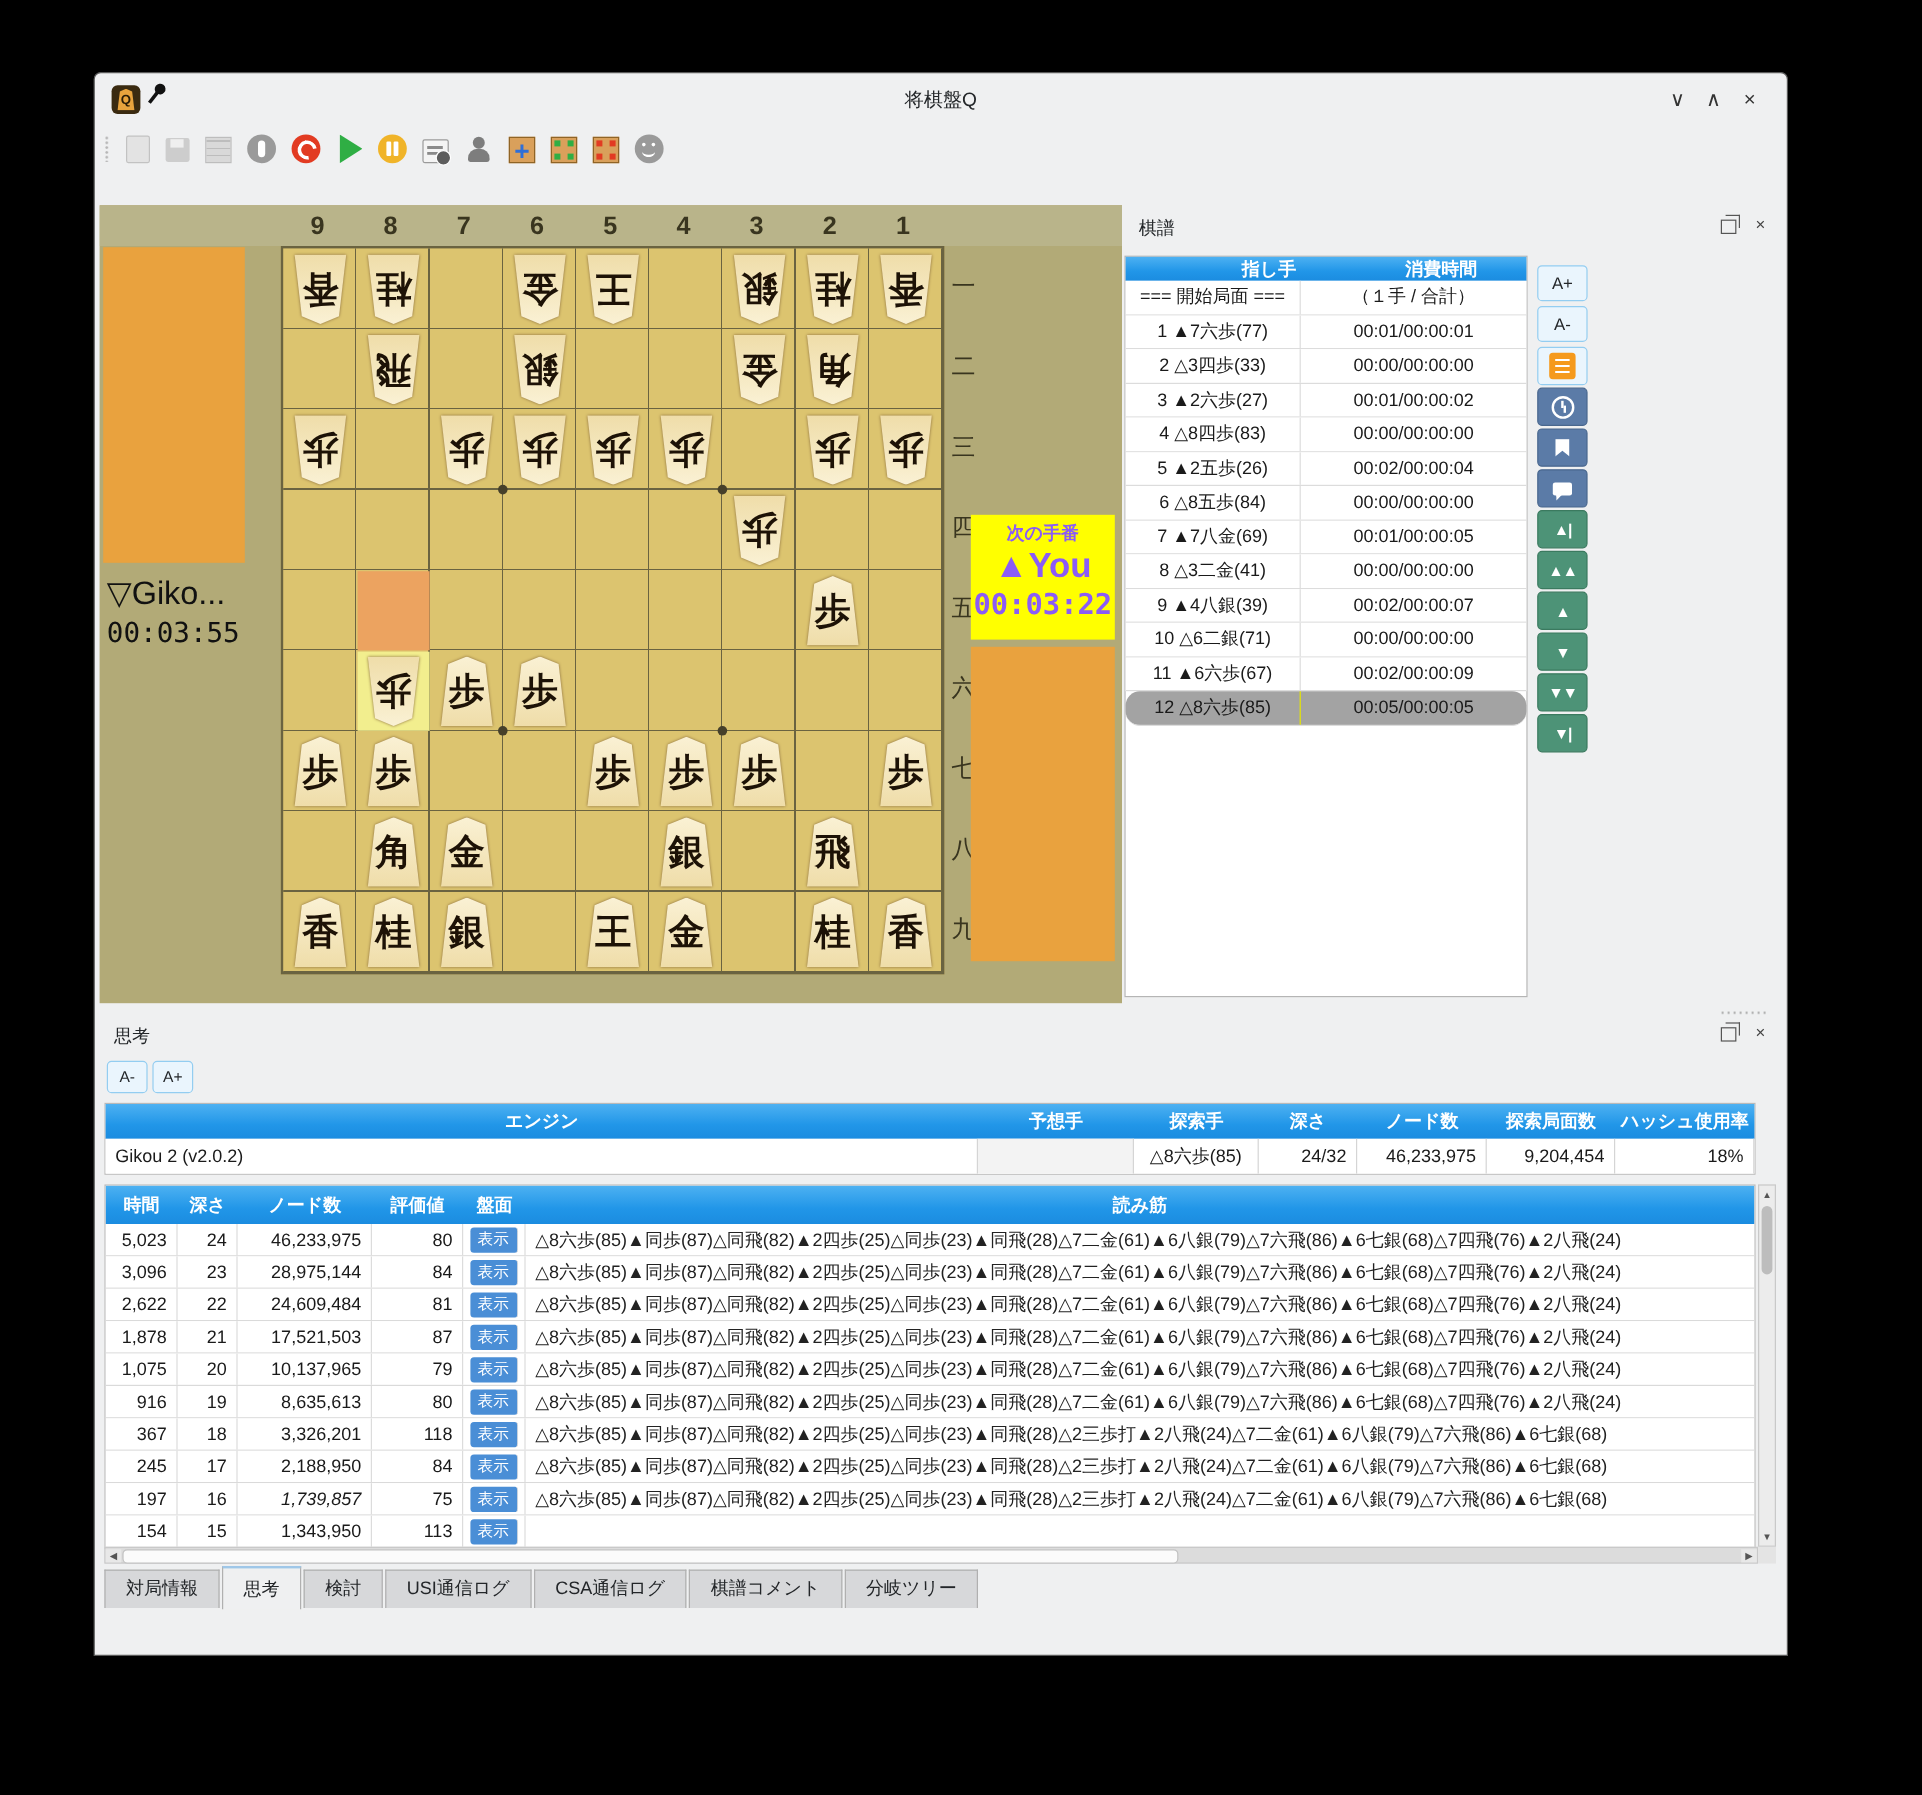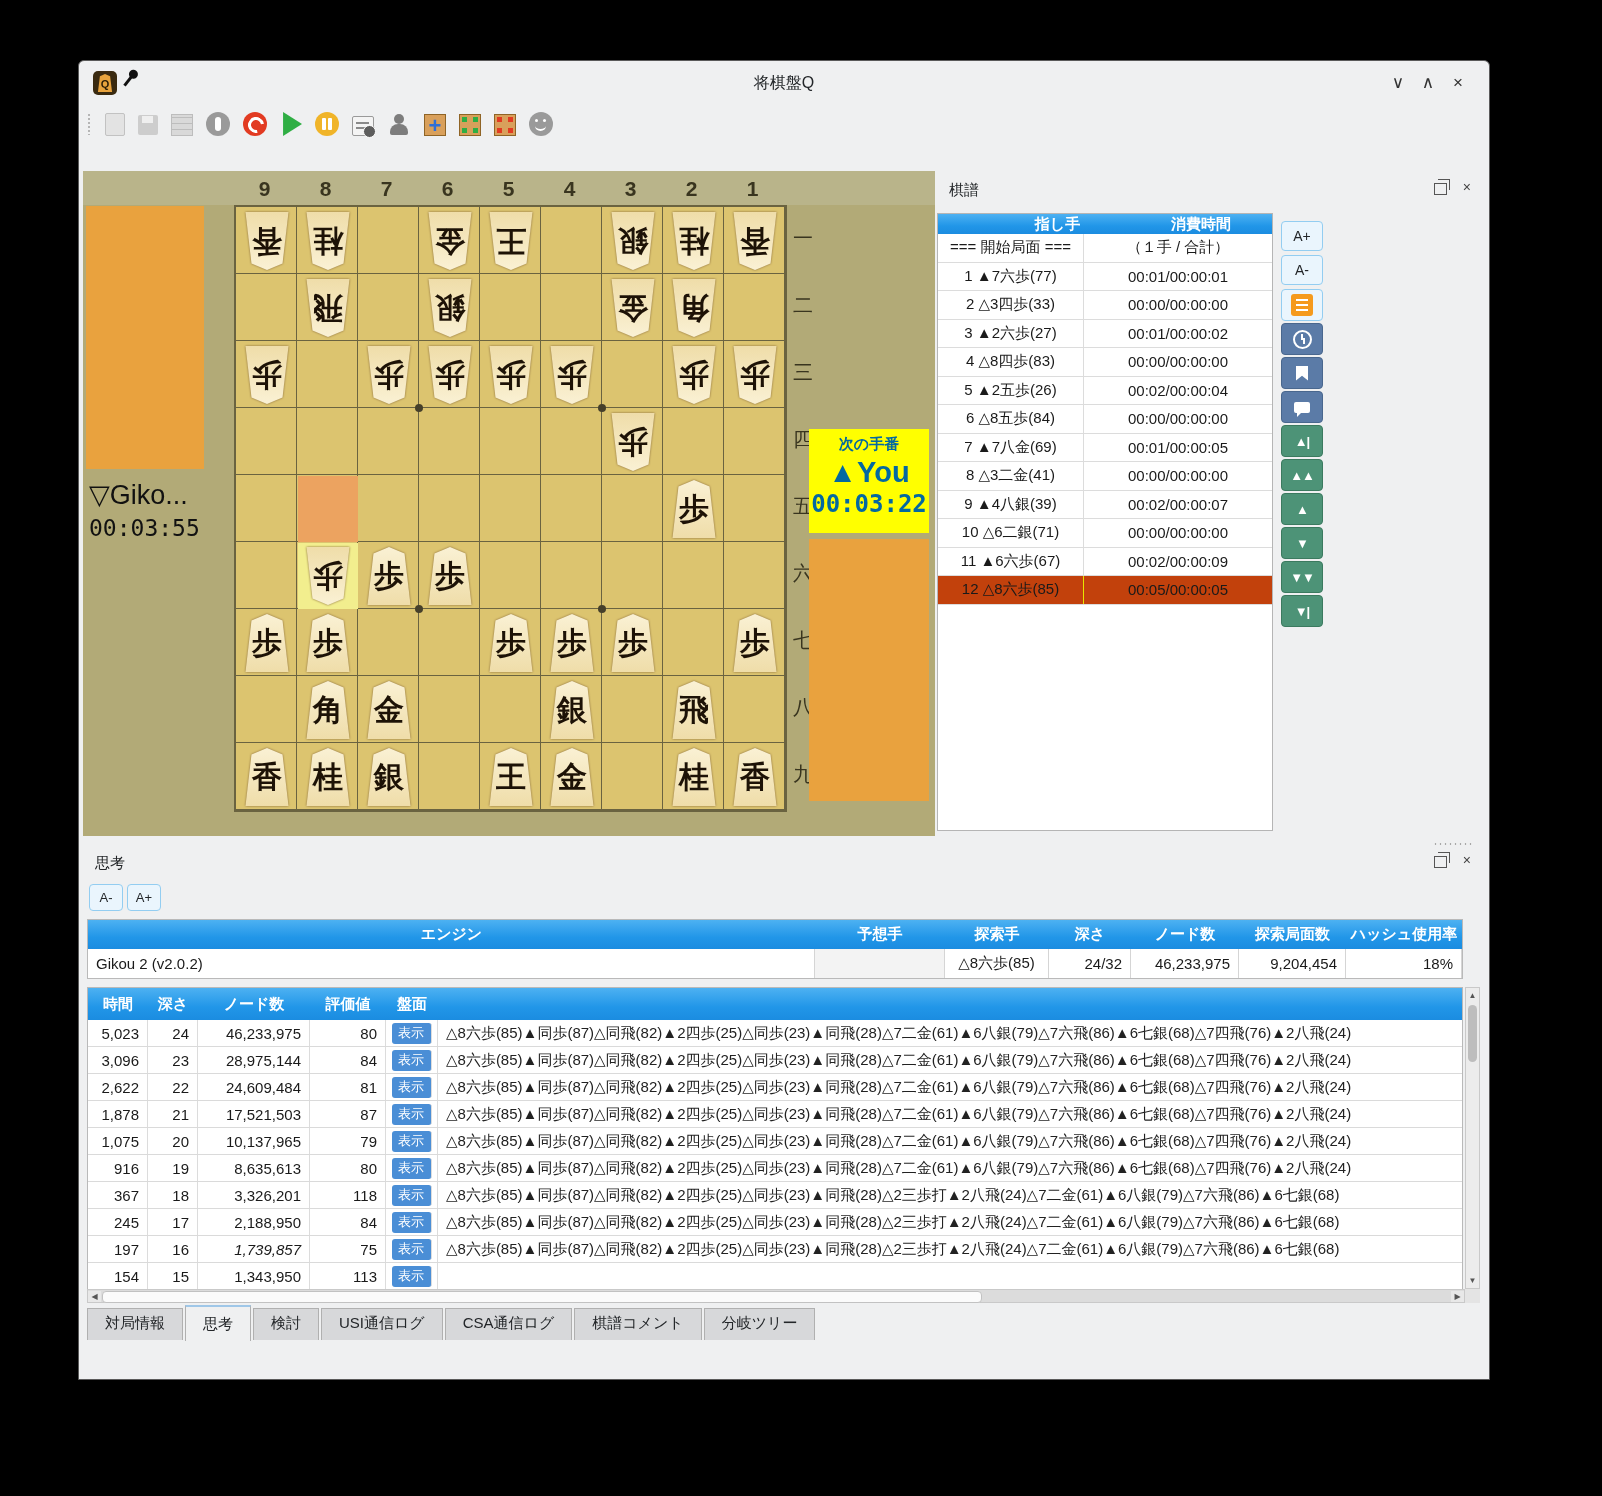--- a/index.html
+++ b/index.html
@@ -71,39 +71,39 @@
   .board-dot{position:absolute;width:8px;height:8px;background:#46402a;border-radius:50%;}
   .piece{position:absolute;width:50px;height:58px;display:flex;align-items:center;justify-content:center;
      background:linear-gradient(#faf1d4,#efdda9);
      clip-path:polygon(50% 0%,81% 11%,93% 100%,7% 100%,19% 11%);
      font-family:"DejaVu Serif","Liberation Serif",serif;font-size:30px;font-weight:700;color:#1d1206;}
   .piece-wrap{position:absolute;filter:drop-shadow(0 0 1.2px #86683a);}
   .piece.gote{transform:rotate(180deg);}
   .cap-box{position:absolute;background:#e9a23e;}
   .player-name{position:absolute;left:6px;top:308px;font-size:27px;color:#111;}
   .player-time{position:absolute;left:6px;top:344px;font-size:23px;color:#111;font-family:"DejaVu Sans Mono","Liberation Mono",monospace;}
-  .turn-box{position:absolute;left:726px;top:258px;width:120px;height:104px;background:#ffff00;text-align:center;color:#0369a1;}
+  .turn-box{position:absolute;left:726px;top:258px;width:120px;height:104px;background:#ffff00;text-align:center;color:#8b5cf6;}
   .turn-label{font-size:15px;font-weight:700;margin-top:6px;}
   .turn-player{font-size:29px;font-weight:800;margin-top:2px;}
   .turn-time{font-size:24px;font-weight:800;font-family:"DejaVu Sans Mono","Liberation Mono",monospace;letter-spacing:0px;margin-top:1px;}
   
   .panel-title{font-size:15px;color:#232629;}
   .float-ico{position:absolute;width:11px;height:10px;border:1.5px solid #555;}
   .float-ico::after{content:"";position:absolute;left:3px;top:-5px;width:11px;height:10px;border-top:1.5px solid #555;border-right:1.5px solid #555;}
   .close-ico{position:absolute;font-size:14px;color:#444;line-height:12px;}
   .bluehead{background:linear-gradient(180deg,#4db1f2 0%,#2196e8 60%,#1b8ce0 100%);color:#fff;font-weight:700;}
   
   .kifu-panel{position:absolute;left:856px;top:112px;width:556px;height:663px;}
   .kifu-table{position:absolute;left:2px;top:40px;width:336px;height:618px;background:#fff;border:1px solid #b5b5b5;box-sizing:border-box;}
   .kifu-head{display:flex;height:20px;font-size:15px;padding-left:47px;}
   .kifu-head div{display:flex;align-items:center;justify-content:center;}
   .kifu-row{display:flex;height:27.5px;font-size:15px;border-bottom:1px solid #dcdcdc;background:#fff;}
   .kifu-row .c1{width:145px;border-right:1px solid #dcdcdc;display:flex;align-items:center;justify-content:center;}
   .kifu-row .c2{flex:1;display:flex;align-items:center;justify-content:center;}
-  .kifu-row.sel{background:#c2410c;}
+  .kifu-row.sel{background:#a3a3a3;border-radius:12px;}
   .kifu-row.sel .c1{border-right-color:#e6e600;}
   .side-btns{position:absolute;left:344px;top:40px;width:46px;}
   .btn-light{position:absolute;left:2px;width:40px;height:28px;background:#eaf5fd;border:1px solid #93cdf1;border-radius:4px;
      font-size:14px;color:#232629;display:flex;align-items:center;justify-content:center;}
   .btn-tool{position:absolute;left:2px;width:40px;height:30px;border-radius:4px;display:flex;align-items:center;justify-content:center;}
   .btn-orange-frame{background:#eaf5fd;border:1px solid #93cdf1;}
   .btn-orange-frame .oi{width:22px;height:22px;background:#f59a1d;border-radius:3px;position:relative;}
   .btn-orange-frame .oi::after{content:"";position:absolute;left:5px;top:5px;width:12px;height:12px;
      background:repeating-linear-gradient(0deg,#fff 0 2px,transparent 2px 5px);}
   .btn-steel{background:#5b7ba7;border:1px solid #49678e;}
@@ -461,20 +461,21 @@
         </div>
     </div>
 
     <div class="detail-table">
       <div class="detail-head bluehead" id="detailhead">
           <div style="width: 60px;">時間</div>
           <div style="width: 50px;">深さ</div>
           <div style="width: 112px;">ノード数</div>
           <div style="width: 76px;">評価値</div>
           <div style="width: 52px;">盤面</div>
+          <div style="width: 1024px;">読み筋</div>
         </div>
       <div id="detailrows">
           <div class="detail-row">
             <div style="width: 60px; justify-content: flex-end; padding-right: 8px;">5,023</div>
             <div style="width: 50px; justify-content: flex-end; padding-right: 8px;">24</div>
             <div style="width: 112px; justify-content: flex-end; padding-right: 8px;">46,233,975</div>
             <div style="width: 76px; justify-content: flex-end; padding-right: 8px;">80</div>
             <div style="width: 52px; justify-content: center;">
               <div class="show-btn">表示</div>
             </div>

